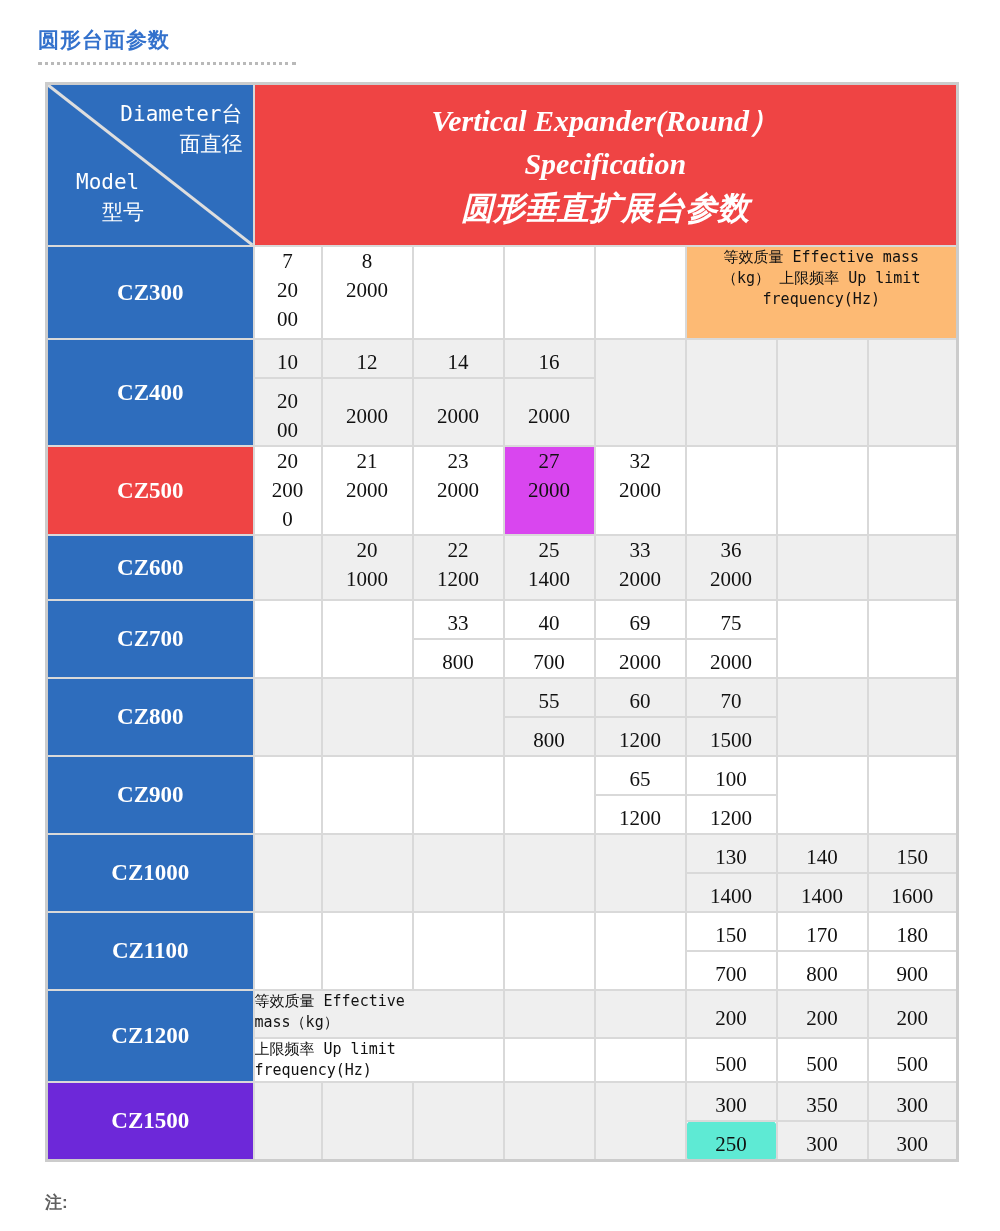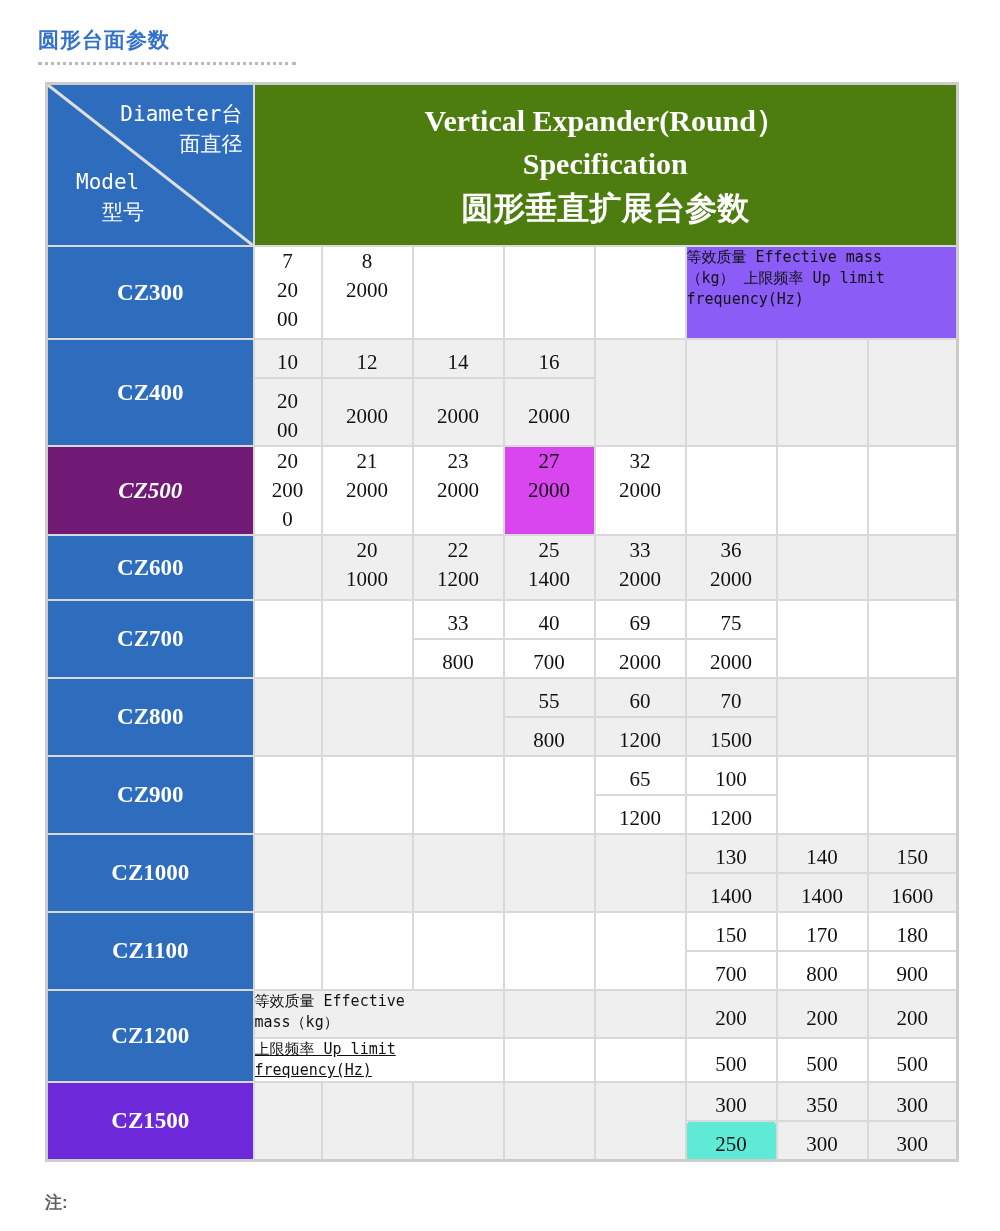--- a/index.html
+++ b/index.html
@@ -69,39 +69,39 @@
           <div class="corner-tr">
             <div>Diameter台</div>
             <div>面直径</div>
           </div>
           <div class="corner-bl">
             <div>Model</div>
             <div class="indent">型号</div>
           </div>
         </div>
       </td>
-      <td class="main-header blue-bg" colspan="8" style="background: #4d7c0f;">
+      <td class="main-header blue-bg" colspan="8" style="background: #ef4444; font-style: italic;">
         <div class="mh-line1">Vertical Expander(Round）</div>
         <div class="mh-line2">Specification</div>
         <div class="mh-line3">圆形垂直扩展台参数</div>
       </td>
     </tr>
   </thead>
   <tbody id="spec-body">
       <tr style="height: 93px;">
         <td class="model" style="background: rgb(46, 109, 189);">CZ300</td>
         <td colspan="1" class="val" style="background: rgb(255, 255, 255);">7
 20
 00</td>
         <td colspan="1" class="val" style="background: rgb(255, 255, 255);">8
 2000</td>
         <td colspan="1" class="val" style="background: rgb(255, 255, 255);"></td>
         <td colspan="1" class="val" style="background: rgb(255, 255, 255);"></td>
         <td colspan="1" class="val" style="background: rgb(255, 255, 255);"></td>
-        <td colspan="3" class="smalltxt" style="background: #8b5cf6;">等效质量 Effective mass
+        <td colspan="3" class="smalltxt" style="background: #fdba74; text-align: center;">等效质量 Effective mass
 （kg） 上限频率 Up limit
 frequency(Hz)</td>
       </tr>
       <tr style="height: 29px;">
         <td class="model" rowspan="2" style="background: rgb(46, 109, 189);">CZ400</td>
         <td colspan="1" class="val mid" style="background: rgb(239, 239, 239);">10</td>
         <td colspan="1" class="val mid" style="background: rgb(239, 239, 239);">12</td>
         <td colspan="1" class="val mid" style="background: rgb(239, 239, 239);">14</td>
         <td colspan="1" class="val mid" style="background: rgb(239, 239, 239);">16</td>
         <td colspan="1" rowspan="2" class="val" style="background: rgb(239, 239, 239);"></td>
@@ -110,21 +110,21 @@
         <td colspan="1" rowspan="2" class="val" style="background: rgb(239, 239, 239);"></td>
       </tr>
       <tr style="height: 57px;">
         <td colspan="1" class="val mid" style="background: rgb(239, 239, 239);">20
 00</td>
         <td colspan="1" class="val mid" style="background: rgb(239, 239, 239);">2000</td>
         <td colspan="1" class="val mid" style="background: rgb(239, 239, 239);">2000</td>
         <td colspan="1" class="val mid" style="background: rgb(239, 239, 239);">2000</td>
       </tr>
       <tr style="height: 89px;">
-        <td class="model" style="background: #701a75; font-style: italic;">CZ500</td>
+        <td class="model" style="background: #ef4444;">CZ500</td>
         <td colspan="1" class="val" style="background: rgb(255, 255, 255);">20
 200
 0</td>
         <td colspan="1" class="val" style="background: rgb(255, 255, 255);">21
 2000</td>
         <td colspan="1" class="val" style="background: rgb(255, 255, 255);">23
 2000</td>
         <td colspan="1" class="val" style="background: #d946ef;">27
 2000</td>
         <td colspan="1" class="val" style="background: rgb(255, 255, 255);">32
@@ -233,21 +233,21 @@
         <td class="model" rowspan="2" style="background: rgb(46, 109, 189);">CZ1200</td>
         <td colspan="3" class="smalltxt" style="background: rgb(239, 239, 239);">等效质量 Effective
 mass（kg）</td>
         <td colspan="1" class="val mid" style="background: rgb(239, 239, 239);"></td>
         <td colspan="1" class="val mid" style="background: rgb(239, 239, 239);"></td>
         <td colspan="1" class="val mid" style="background: rgb(239, 239, 239);">200</td>
         <td colspan="1" class="val mid" style="background: rgb(239, 239, 239);">200</td>
         <td colspan="1" class="val mid" style="background: rgb(239, 239, 239);">200</td>
       </tr>
       <tr style="height: 39px;">
-        <td colspan="3" class="smalltxt" style="background: rgb(255, 255, 255); text-decoration: underline;">上限频率 Up limit
+        <td colspan="3" class="smalltxt" style="background: rgb(255, 255, 255);">上限频率 Up limit
 frequency(Hz)</td>
         <td colspan="1" class="val mid" style="background: rgb(255, 255, 255);"></td>
         <td colspan="1" class="val mid" style="background: rgb(255, 255, 255);"></td>
         <td colspan="1" class="val mid" style="background: rgb(255, 255, 255);">500</td>
         <td colspan="1" class="val mid" style="background: rgb(255, 255, 255);">500</td>
         <td colspan="1" class="val mid" style="background: rgb(255, 255, 255);">500</td>
       </tr>
       <tr style="height: 36px;">
         <td class="model" rowspan="2" style="background: #6d28d9;">CZ1500</td>
         <td colspan="1" rowspan="2" class="val" style="background: rgb(239, 239, 239);"></td>

